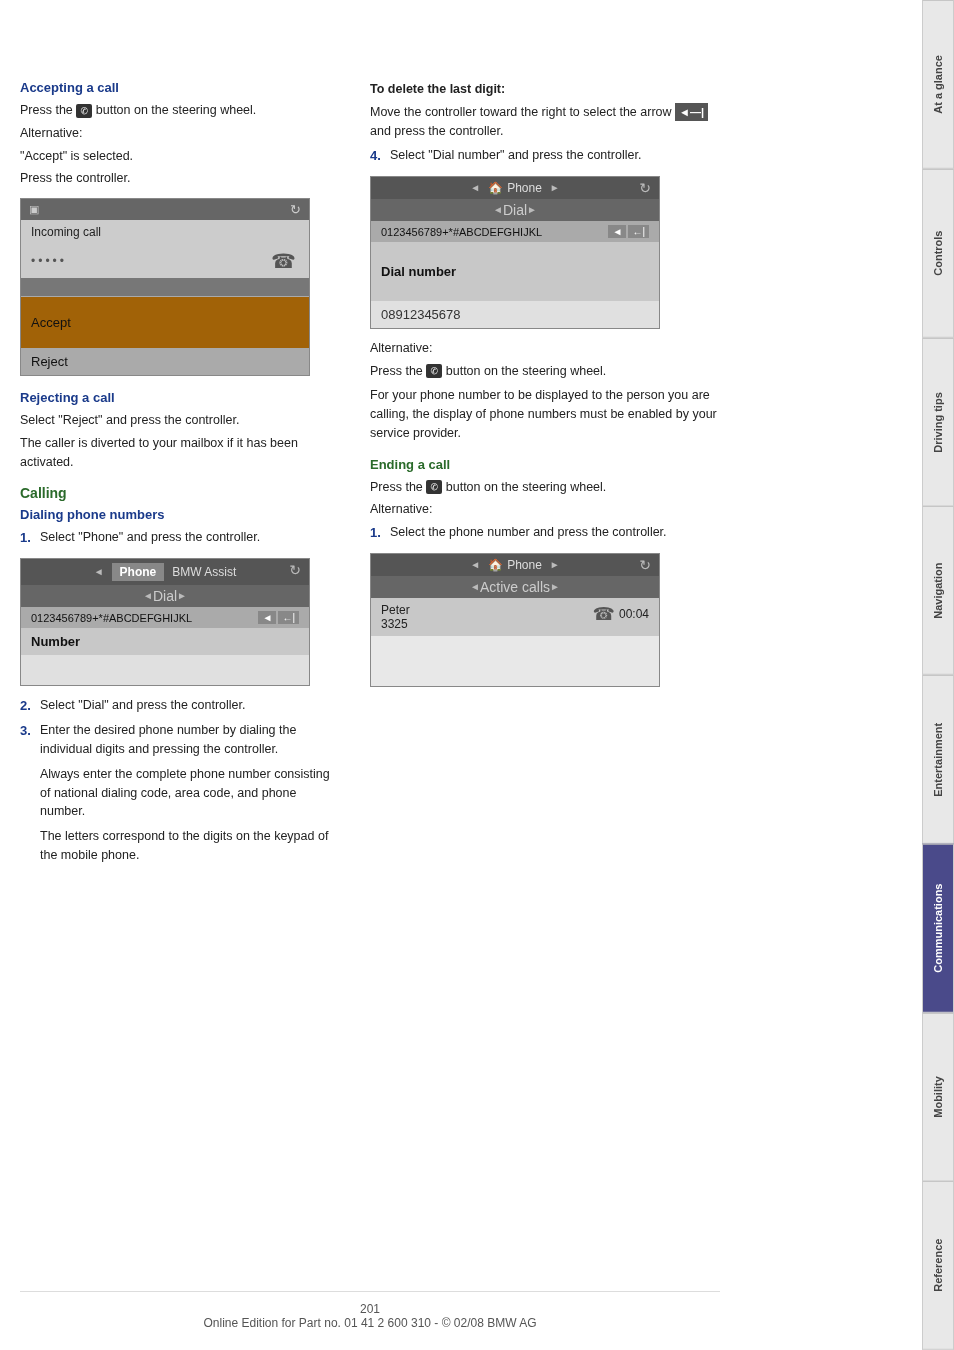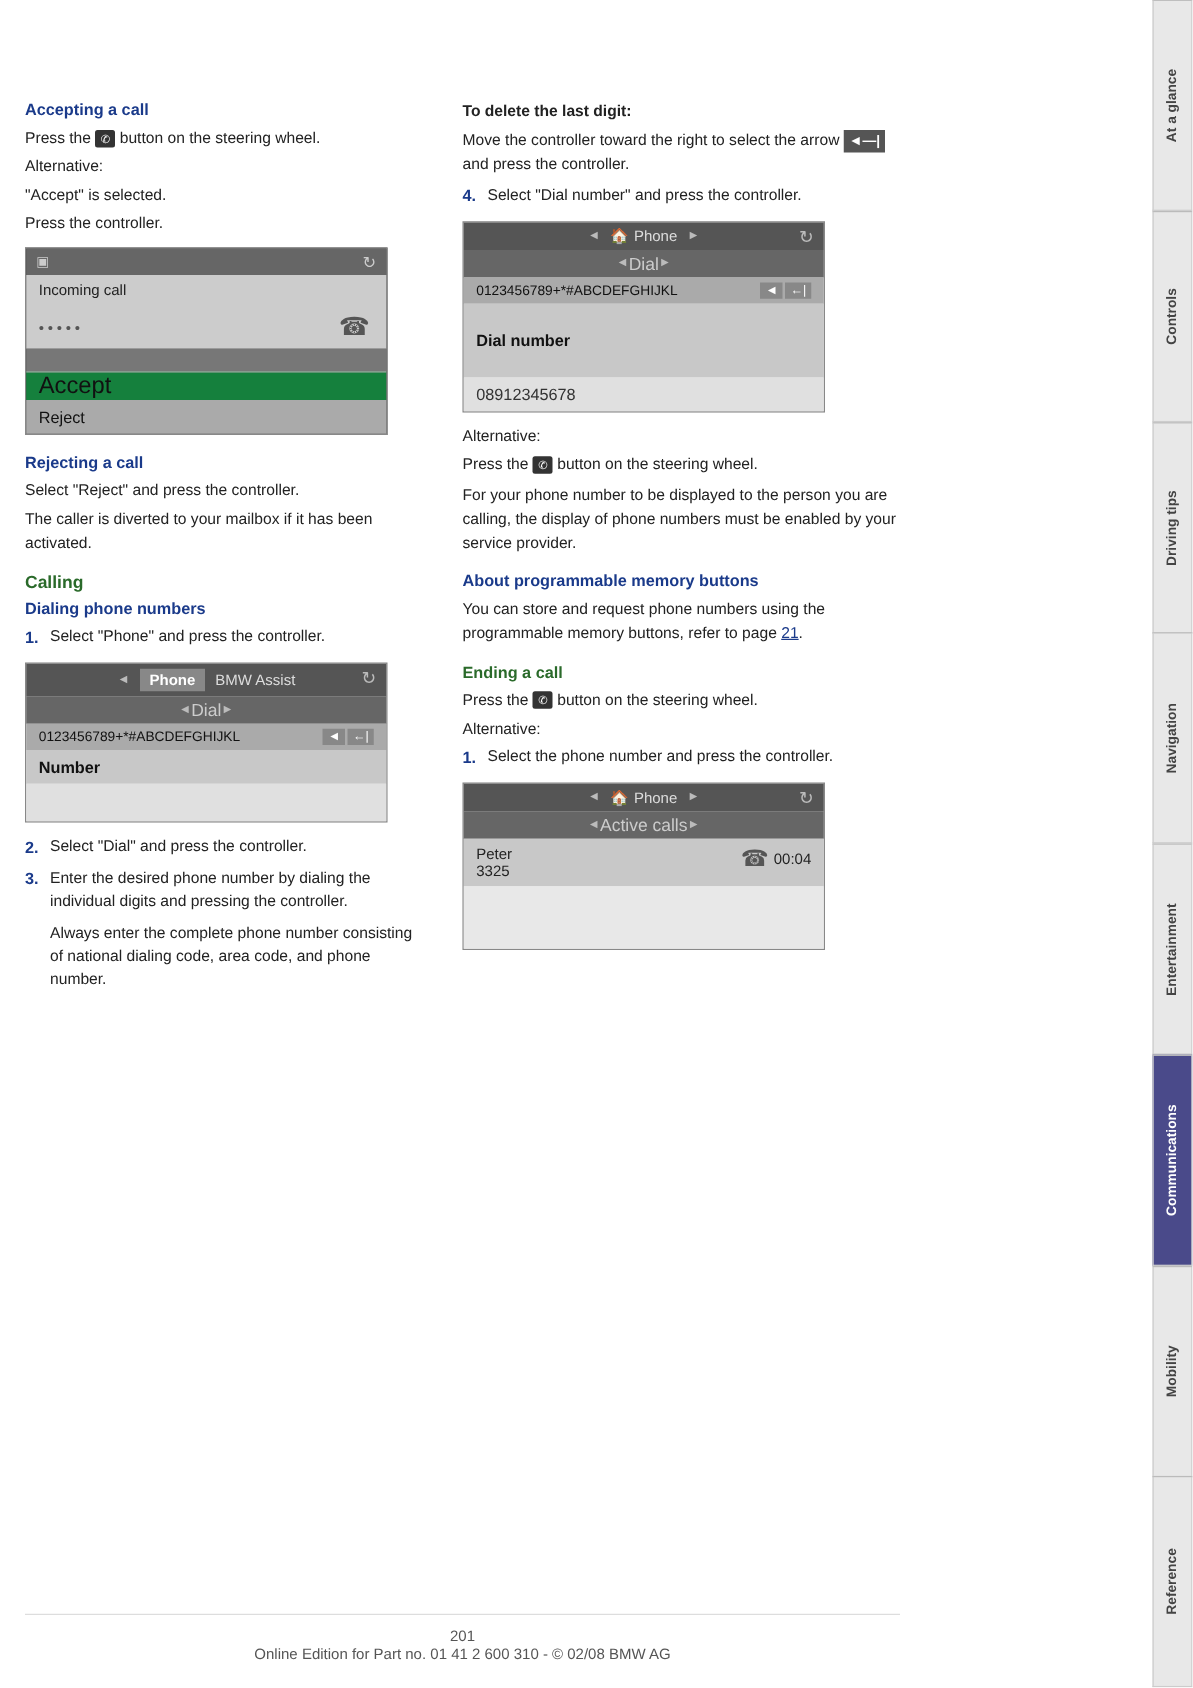--- a/index.html
+++ b/index.html
@@ -137,24 +137,24 @@
       padding: 5px 10px;
       color: #555;
       letter-spacing: 3px;
       font-size: 12px;
       display: flex;
       justify-content: space-between;
       align-items: center;
     }
 
     .accept-row {
-      background: #15803d;
-      padding: 0 10px;
+      background: #a16207;
+      padding: 18px 10px;
       color: #111;
-      font-size: 19px;
+      font-size: 13px;
       border-top: 1px solid #aaa;
     }
 
     .reject-row {
       background: #aaa;
       padding: 6px 10px;
       color: #111;
       font-size: 13px;
     }
 
@@ -348,20 +348,21 @@
           <div class="list-item">
             <span class="list-num">2.</span>
             <span class="list-text">Select "Dial" and press the controller.</span>
           </div>
 
           <div class="list-item">
             <span class="list-num">3.</span>
             <div>
               <p class="list-text">Enter the desired phone number by dialing the individual digits and pressing the controller.</p>
               <p class="list-text" style="margin-top:6px;">Always enter the complete phone number consisting of national dialing code, area code, and phone number.</p>
+              <p class="list-text" style="margin-top:6px;">The letters correspond to the digits on the keypad of the mobile phone.</p>
             </div>
           </div>
         </div>
 
       </div>
 
       <div class="right-col">
 
         <div>
           <p class="body-text" style="margin-top:0;">
@@ -399,24 +400,20 @@
           </div>
           <div style="background:#c8c8c8;padding:22px 10px;font-size:13px;color:#111;font-weight:bold;">Dial number</div>
           <div style="background:#e0e0e0;padding:6px 10px;font-size:13px;color:#333;">08912345678</div>
         </div>
 
         <p class="body-text">Alternative:</p>
         <p class="body-text">Press the <span style="display:inline-block;width:16px;height:14px;background:#333;border-radius:2px;vertical-align:middle;font-size:9px;color:#fff;text-align:center;line-height:14px;">✆</span> button on the steering wheel.</p>
 
         <p class="body-text" style="margin-top:6px;">For your phone number to be displayed to the person you are calling, the display of phone numbers must be enabled by your service provider.</p>
 
-        <div>
-          <div class="section-title">About programmable memory buttons</div>
-          <p class="body-text">You can store and request phone numbers using the programmable memory buttons, refer to page <span style="color:#1a3a8a;text-decoration:underline;cursor:pointer;">21</span>.</p>
-        </div>
 
         <div>
           <div class="section-title" style="color:#2a6a2a;">Ending a call</div>
           <p class="body-text">Press the <span style="display:inline-block;width:16px;height:14px;background:#333;border-radius:2px;vertical-align:middle;font-size:9px;color:#fff;text-align:center;line-height:14px;">✆</span> button on the steering wheel.</p>
           <p class="body-text">Alternative:</p>
 
           <div class="list-item">
             <span class="list-num">1.</span>
             <span class="list-text">Select the phone number and press the controller.</span>
           </div>

